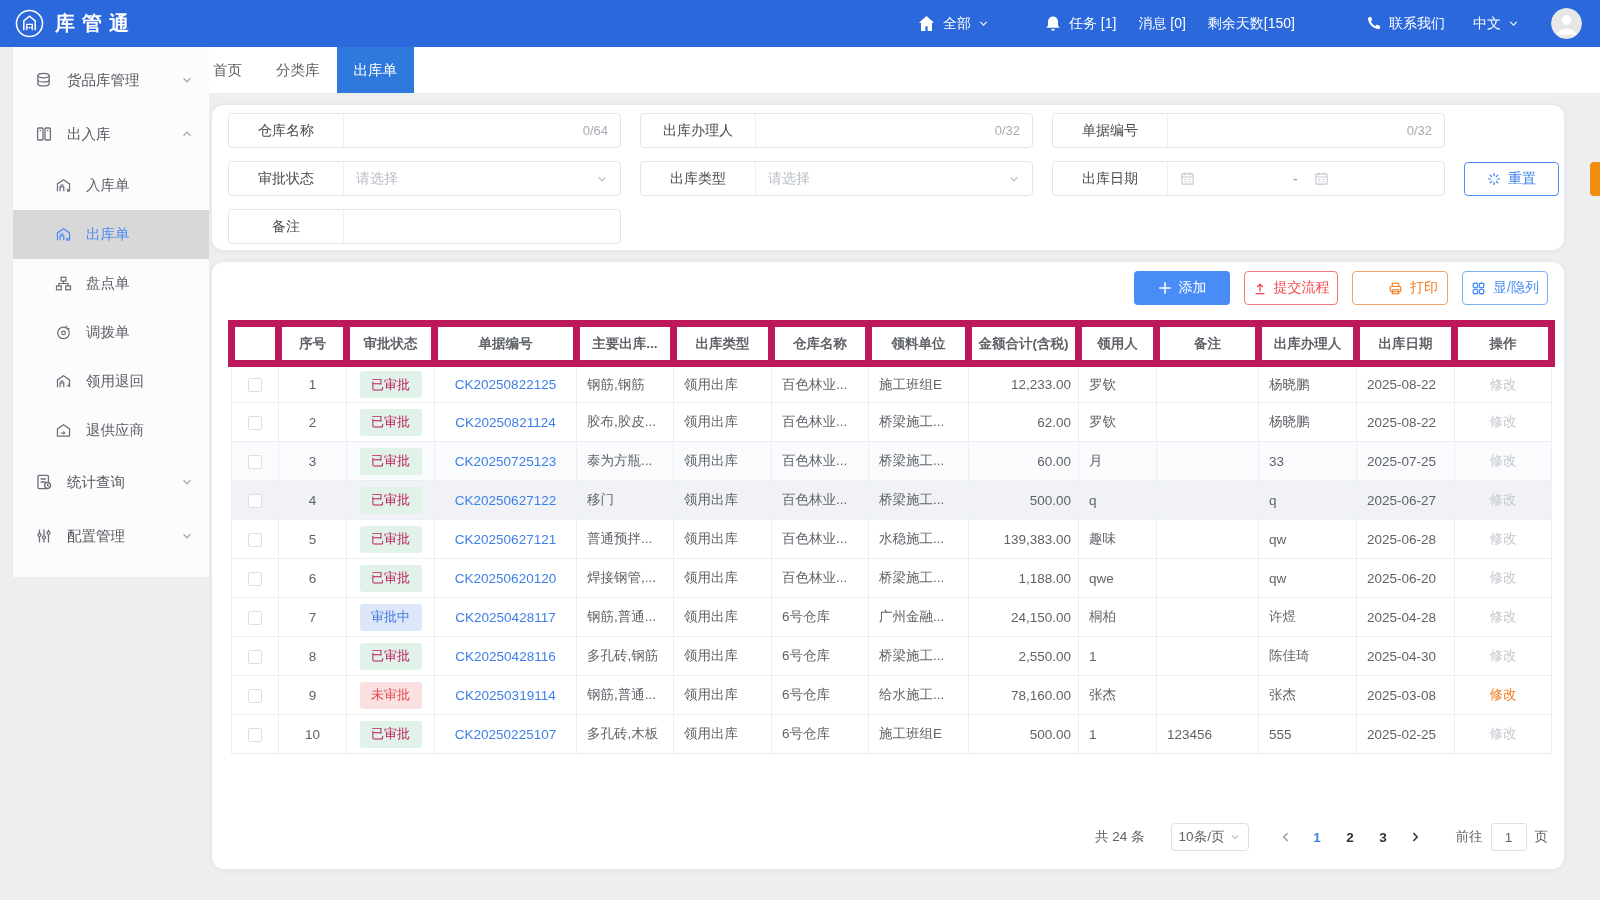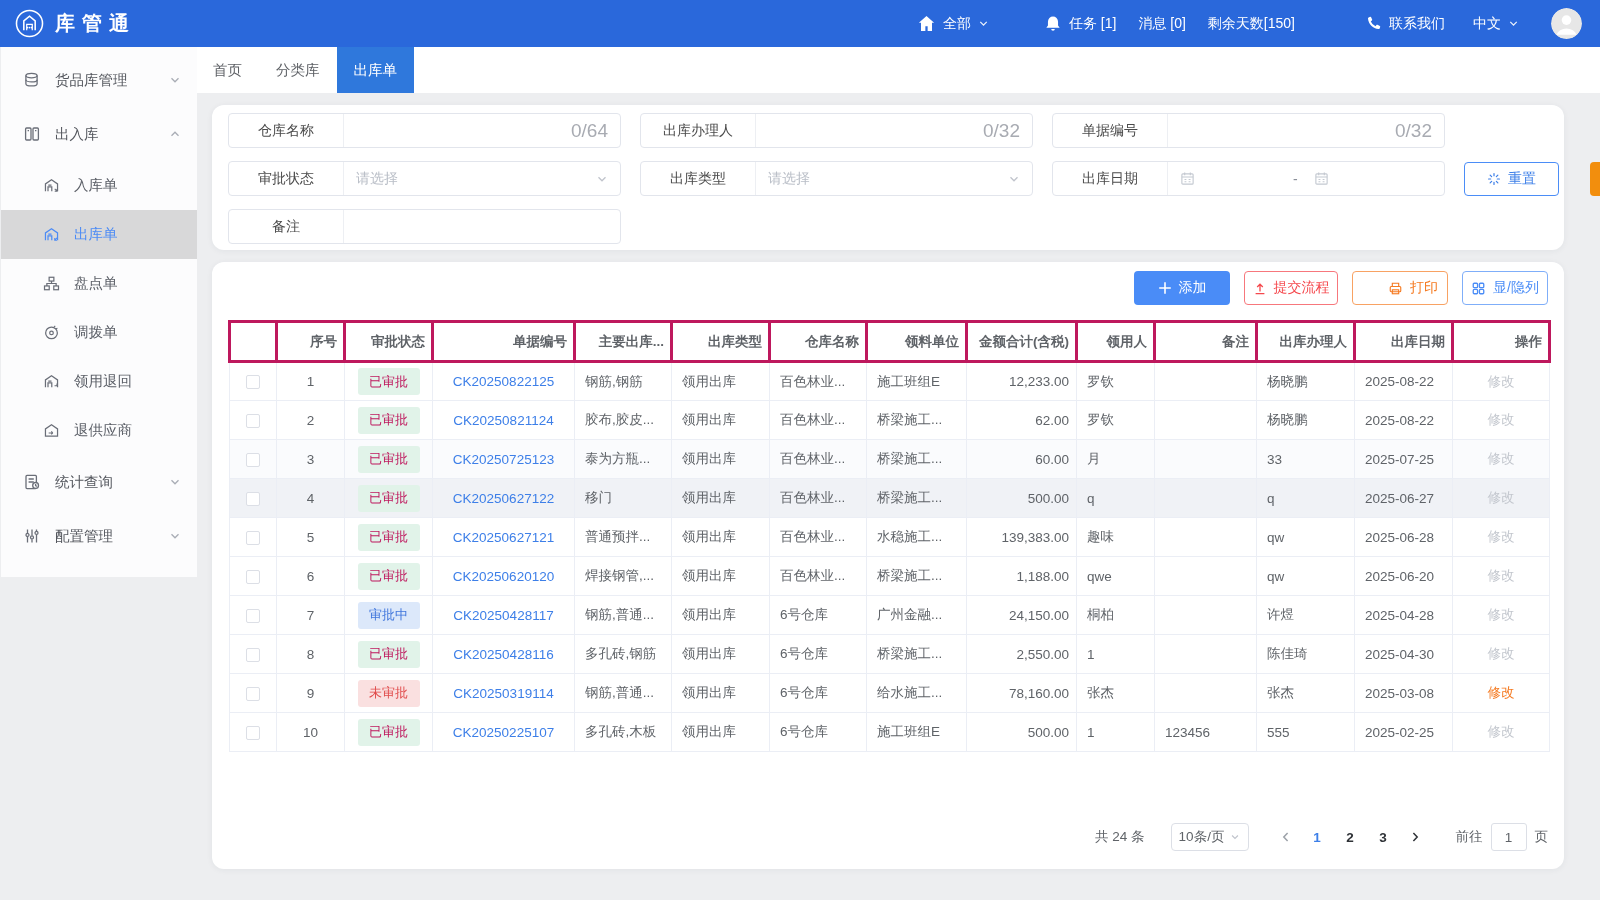--- a/index.html
+++ b/index.html
@@ -12,21 +12,21 @@
   .logo { display:flex; align-items:center; gap:10px; margin-left:14px; }
   .logo-text { font-size:20px; font-weight:bold; letter-spacing:7px; }
   .hright { margin-left:auto; display:flex; align-items:center; margin-right:18px; }
   .hitem { display:flex; align-items:center; gap:7px; font-size:14px; cursor:default; }
   .hitem .chev { opacity:.9; }
   .sp55 { margin-right:55px; } .sp22 { margin-right:22px; } .sp70 { margin-right:70px; }
   .sp28 { margin-right:28px; } .sp32 { margin-right:32px; }
   .avatar { width:31px; height:31px; border-radius:50%; overflow:hidden; }
 
   
-  .sidebar { position:absolute; left:1px; top:47px; width:196px; bottom:0; background:#EDEEF0; z-index:20; }
+  .sidebar { position:absolute; left:13px; top:47px; width:196px; bottom:0; background:#EDEEF0; z-index:20; }
   .menu { background:#FCFCFD; padding:6px 0 14px; }
   .sitem { display:flex; align-items:center; cursor:pointer; color:#54575E; }
   .sitem.group { height:54px; padding:0 16px 0 22px; }
   .sitem.child { height:49px; padding:0 16px 0 42px; color:#5A5E66; }
   .sitem .sic { flex:0 0 auto; color:#6A6E78; }
   .sitem .slabel { margin-left:14px; font-size:14.5px; }
   .sitem .chev { margin-left:auto; color:#A9ADB5; }
   .sitem.active { background:#D8D8D9; color:#4C8BF5; }
   .sitem.active .sic { color:#4C8BF5; }
 
@@ -41,42 +41,42 @@
   .card { background:#fff; border-radius:12px; box-shadow:0 1px 6px rgba(31,45,61,.06); }
 
   
   .search-card { padding:8px 16px; height:145px; }
   .sgrid { display:grid; grid-template-columns:393px 393px 393px auto; column-gap:19px; row-gap:13px; }
   .field { display:flex; height:35px; border:1px solid #E2E5EC; border-radius:4px; background:#fff; overflow:hidden; }
   .flabel { width:115px; flex:0 0 auto; display:flex; align-items:center; justify-content:center;
     font-size:14px; color:#4A4A4A; border-right:1px solid #EDEFF3; }
   .finput { flex:1; display:flex; align-items:center; padding:0 12px; }
   .finput input.txt { flex:1; border:none; outline:none; font:inherit; color:#333; min-width:0; background:transparent; }
-  .counter { margin-left:auto; color:#A8ABB2; font-size:19px; }
+  .counter { margin-left:auto; color:#A8ABB2; font-size:13px; }
   .placeholder { color:#B9BEC7; }
   .selchev { margin-left:auto; color:#C0C4CC; }
   .datefield .dash { color:#8A8F99; margin:0 16px 0 98px; }
   .sbuttons { grid-column:4; grid-row:1 / span 3; align-self:center; justify-self:end;
     display:flex; flex-direction:row; gap:31px; }
   .btn { display:inline-flex; align-items:center; justify-content:center; gap:7px; height:34px;
     border-radius:4px; font-size:14px; cursor:pointer; background:#fff; border:1px solid transparent; }
   .btn-reset { width:95px; border-color:#4B8DF7; color:#3D7FE8; }
   .btn-search { width:95px; background:#F28E0D; color:#fff; font-weight:bold; }
 
   
   .table-card { margin-top:12px; height:607px; padding:9px 16px 0; position:relative; }
   .toolbar { display:flex; justify-content:flex-end; gap:14px; }
   .btn-add { width:96px; background:#4A8CF7; color:#fff; }
   .btn-submit { width:94px; border-color:#F7777C; color:#F5484D; }
   .btn-print { width:96px; border-color:#F8A263; color:#F57A21;padding-left:26px; }
   .btn-cols { width:86px; border-color:#7FAEF9; color:#4B8DF7; }
 
   table.grid { margin-top:15px; width:1320px; border-collapse:collapse; table-layout:fixed; }
   .grid th { height:40px; font-size:13.5px; font-weight:bold; color:#5F6368; background:#fff;
-    border:3px solid #be185d; text-align:right; padding:0 6px; white-space:nowrap; overflow:hidden; }
+    border:7px solid #be185d; text-align:center; padding:0 6px; white-space:nowrap; overflow:hidden; }
   .grid td { height:39px; font-size:13.5px; color:#5F6368; border:1px solid #EBEEF5;
     padding:0 10px; white-space:nowrap; overflow:hidden; }
   .grid tr:nth-child(3) td { background:#FAFBFD; }
   .grid tr:nth-child(4) td { background:#F0F2F6; }
   .ta-c { text-align:center; } .ta-r { text-align:right; padding-right:7px !important; }
   .cb { display:inline-block; width:14px; height:14px; border:1px solid #DCDFE6; border-radius:2px;
     background:#fff; vertical-align:middle; cursor:pointer; }
   .badge { display:inline-block; min-width:62px; padding:4.5px 6px; border-radius:3px; font-size:13px; }
   .b-approved  { background:#E1F3E9; color:#be185d; }
   .b-pending   { background:#DCE8FA; color:#4076DC; }

